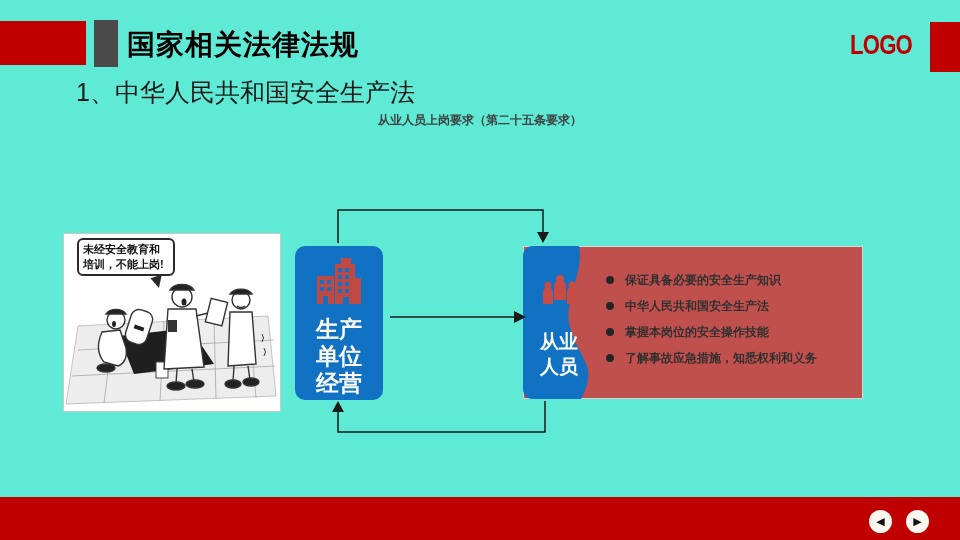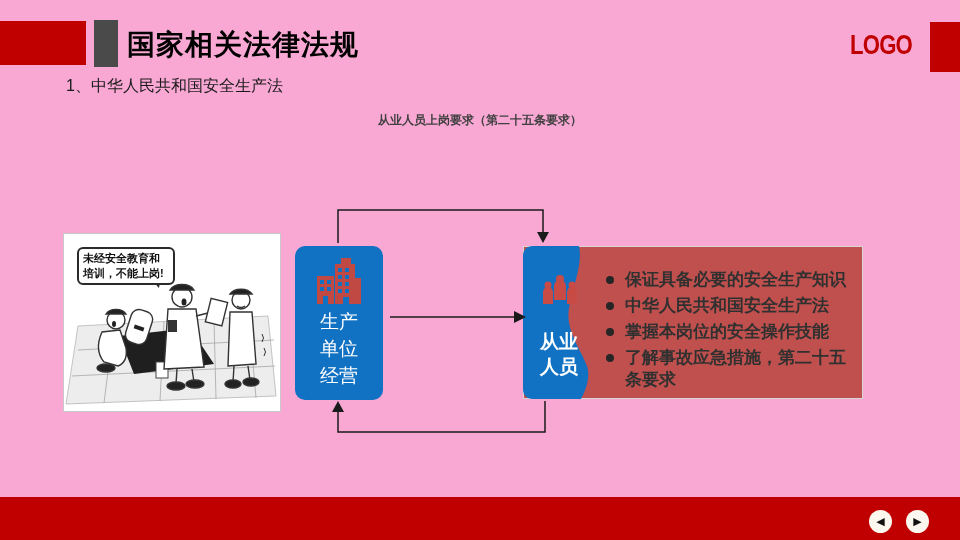--- a/index.html
+++ b/index.html
@@ -1,44 +1,44 @@
 <!DOCTYPE html>
 <html><head>
 <meta charset="utf-8">
 <style>
   html,body{margin:0;padding:0;background:#888;}
   .slide{
-    position:relative;width:960px;height:540px;background:#f9a8d4;
+    position:relative;width:960px;height:540px;background:#5eead4;
     font-family:"Liberation Sans","DejaVu Sans",sans-serif;overflow:hidden;
   }
   
   .hdr-red-bar{position:absolute;left:0;top:21px;width:86px;height:44px;background:#c00000;}
   .hdr-gray-sq{position:absolute;left:94px;top:20px;width:24px;height:47px;background:#4a4a4a;}
   .hdr-title{position:absolute;left:127px;top:26px;font-size:28px;font-weight:bold;color:#000;letter-spacing:1px;}
   .hdr-logo{position:absolute;left:841px;top:30px;width:80px;text-align:center;font-size:27px;font-weight:bold;color:#c00000;transform:scaleX(.82);transform-origin:center;letter-spacing:-1px;}
   .hdr-right-block{position:absolute;left:930px;top:22px;width:30px;height:50px;background:#c00000;}
-  .subtitle{position:absolute;left:66px;top:76px;font-size:16px;color:#1a1a1a;}
+  .subtitle{position:absolute;left:76px;top:76px;font-size:25px;color:#1a1a1a;}
   .heading{position:absolute;left:0;top:112px;width:960px;text-align:center;font-size:12px;font-weight:bold;color:#3f3f3f;}
   
   .cartoon{position:absolute;left:63px;top:233px;width:218px;height:179px;background:#fff;border:1px solid #c9c9c9;box-sizing:border-box;}
-  .bubble{position:absolute;left:13px;top:13px;width:98px;box-sizing:border-box;border:2px solid #2a2a2a;border-radius:6px;background:#fff;padding:2px 4px;font-size:11px;font-weight:bold;color:#111;line-height:1.35;z-index:2;}
+  .bubble{position:absolute;left:13px;top:4px;width:98px;box-sizing:border-box;border:2px solid #2a2a2a;border-radius:6px;background:#fff;padding:2px 4px;font-size:11px;font-weight:bold;color:#111;line-height:1.35;z-index:2;}
   .bubble-tail{position:absolute;left:88px;top:42px;width:0;height:0;border-left:5px solid transparent;border-right:7px solid transparent;border-top:12px solid #2a2a2a;transform:rotate(-18deg);z-index:1;}
   .cartoon svg{position:absolute;left:0;top:0;}
   
   .node-blue{position:absolute;left:295px;top:246px;width:88px;height:154px;background:#1171c2;border-radius:10px;}
   .node-blue .icon-wrap{position:absolute;left:0;top:10px;width:88px;text-align:center;}
-  .node-blue .label{position:absolute;left:0;top:62px;width:88px;text-align:center;color:#fff;font-size:19px;font-weight:normal;line-height:27px;}
+  .node-blue .label{position:absolute;left:0;top:70px;width:88px;text-align:center;color:#fff;font-size:23px;font-weight:bold;line-height:27px;}
   .node-right{position:absolute;left:523px;top:246px;width:340px;height:153px;background:#c0504d;border:1px solid #d6d6d6;box-sizing:border-box;}
   .node-right .blue-shape{position:absolute;left:-1px;top:-1px;height:153px;width:80px;}
   .worker-label{position:absolute;left:4px;top:82px;width:62px;text-align:center;color:#fff;font-size:19px;font-weight:bold;line-height:25px;z-index:3;}
   .worker-icon{position:absolute;left:16px;top:26px;z-index:3;}
   .bullets{position:absolute;left:82px;top:22px;width:246px;z-index:2;}
   .bullet-row{display:flex;align-items:flex-start;margin-bottom:4px;}
   .bullet-dot{flex:0 0 auto;width:8px;height:8px;border-radius:50%;background:#262626;margin:7px 11px 0 0;}
-  .bullet-text{font-size:17px;font-weight:bold;color:#303030;line-height:22px;}
+  .bullet-text{font-size:12px;font-weight:bold;color:#303030;line-height:22px;}
   
   .arrows{position:absolute;left:0;top:0;width:960px;height:540px;pointer-events:none;}
   
   .footer{position:absolute;left:0;top:497px;width:960px;height:43px;background:#c00000;}
   .nav-btn{position:absolute;top:510px;width:23px;height:23px;border-radius:50%;background:#fdf8ef;color:#111;font-size:11px;line-height:23px;text-align:center;cursor:pointer;}
   .nav-prev{left:869px;}
   .nav-next{left:906px;}
 </style>
 </head>
 <body>
@@ -174,21 +174,21 @@
       <div class="bullet-row">
         <span class="bullet-dot"></span>
         <span class="bullet-text">中华人民共和国安全生产法</span>
       </div>
       <div class="bullet-row">
         <span class="bullet-dot"></span>
         <span class="bullet-text">掌握本岗位的安全操作技能</span>
       </div>
       <div class="bullet-row">
         <span class="bullet-dot"></span>
-        <span class="bullet-text">了解事故应急措施，第二十五条要求</span>
+        <span class="bullet-text">了解事故应急措施，知悉权利和义务</span>
       </div>
     </div>
   </div>
 
   <svg class="arrows">
     <g stroke="#1a1a1a" stroke-width="1.5" fill="none">
       <polyline points="338,243 338,210 543,210 543,232"></polyline>
       <line x1="390" y1="317" x2="514" y2="317"></line>
       <polyline points="545,401 545,432 338,432 338,412"></polyline>
     </g>

